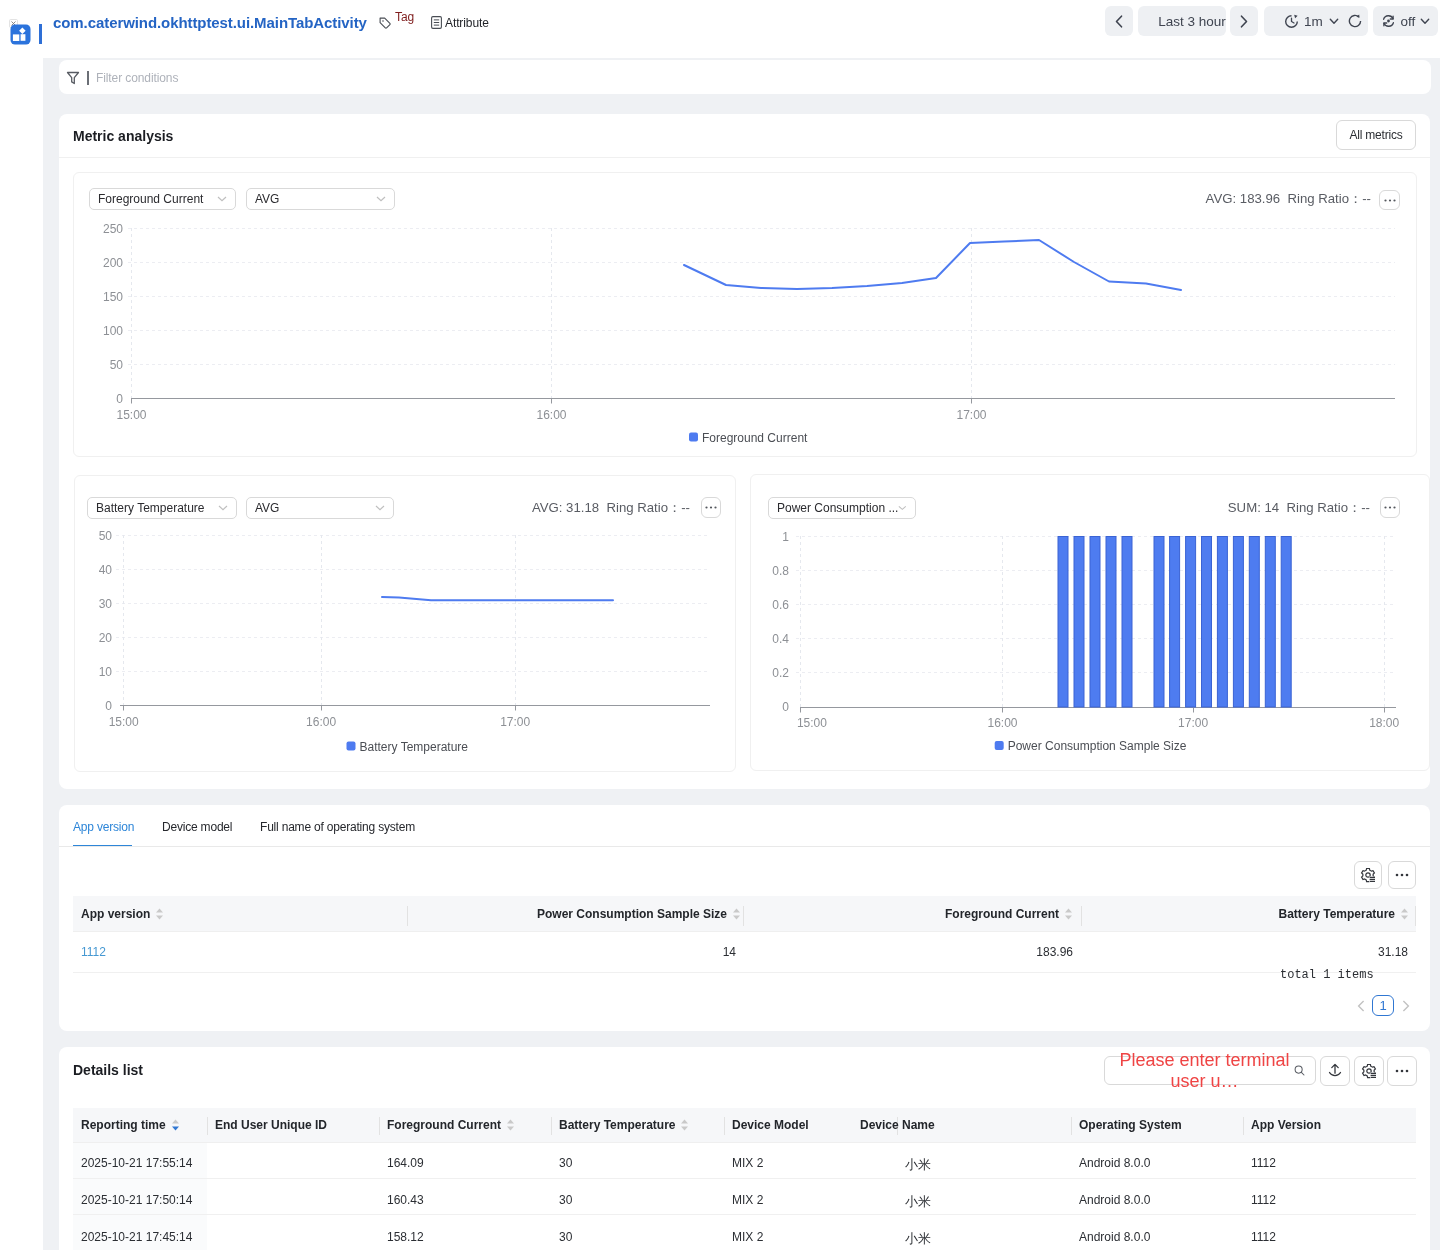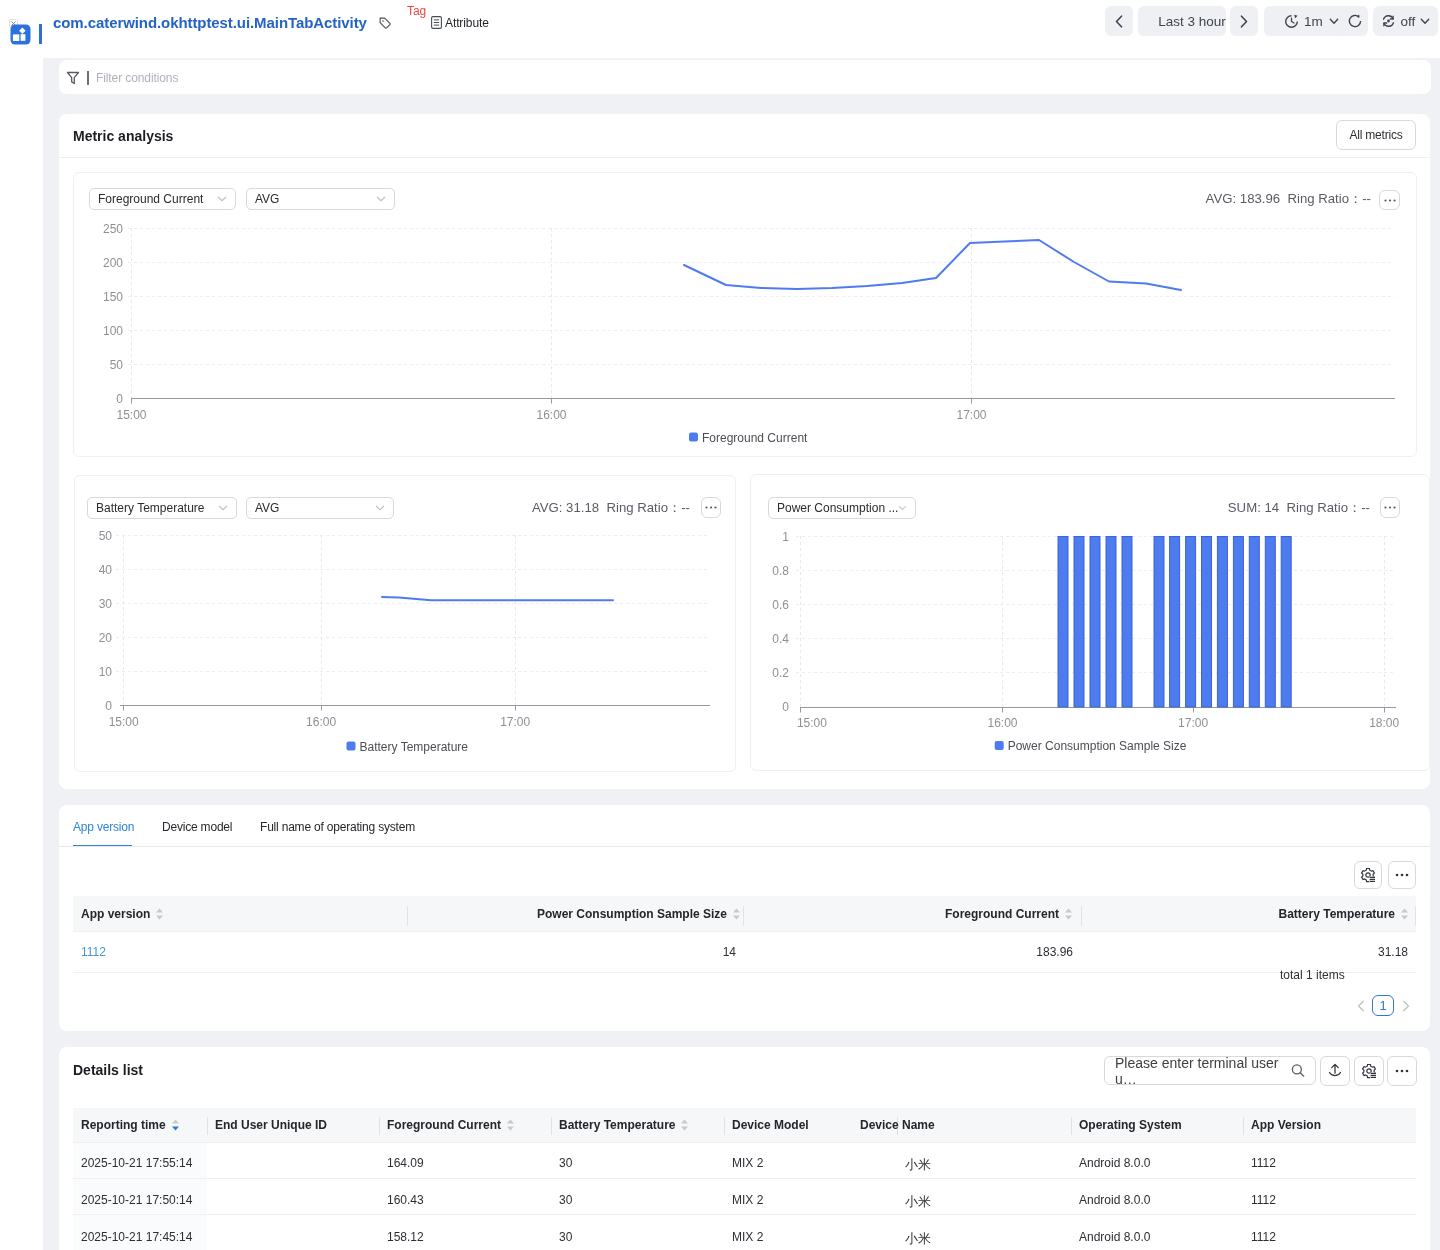--- a/index.html
+++ b/index.html
@@ -36,21 +36,21 @@
 <rect x="2.9" y="10.4" width="6.4" height="6.6" fill="#fff"></rect>
 <rect x="10.6" y="10.2" width="4.8" height="6.6" fill="#fff"></rect>
 <rect x="10.1" y="4.5" width="4.6" height="4.6" fill="#fff" transform="rotate(45 12.4 6.8)"></rect>
 </svg>
 <div class="abs" style="left:39px;top:24px;width:3px;height:20px;background:#2e6fd6;"></div>
 <div class="abs" style="left:53px;top:14px;font-size:15px;letter-spacing:-0.08px;font-weight:700;color:#2464c4;">com.caterwind.okhttptest.ui.MainTabActivity</div>
 <svg class="abs" style="left:379px;top:16.5px;" width="12" height="12" viewBox="0 0 12 12">
 <path d="M1.1 1.1 h4.6 l5.2 5.2 a0.9 0.9 0 0 1 0 1.3 l-3.3 3.3 a0.9 0.9 0 0 1 -1.3 0 L1.1 5.7 z" fill="none" stroke="#494d54" stroke-width="1.1" stroke-linejoin="round"></path>
 <circle cx="4" cy="4" r="0.8" fill="#494d54"></circle>
 </svg>
-<div class="abs" style="left:395px;top:4px;font-size:12px;letter-spacing:-0.1px;color:#ef4444;margin-left:12px;">Tag</div>
+<div class="abs" style="left:395px;top:10px;font-size:12px;letter-spacing:-0.1px;color:#7f1d1d;">Tag</div>
 <svg class="abs" style="left:431px;top:16px;" width="11" height="13" viewBox="0 0 11 13">
 <rect x="0.6" y="0.6" width="9.8" height="11.8" rx="1.3" fill="none" stroke="#494d54" stroke-width="1.1"></rect>
 <path d="M2.8 3.9 h5.4 M2.8 6.5 h5.4 M2.8 9.1 h5.4" stroke="#494d54" stroke-width="1"></path>
 </svg>
 <div class="abs" style="left:445px;top:16px;font-size:12px;letter-spacing:-0.1px;color:#1f2126;">Attribute</div>
 
 <div class="ghbtn" style="left:1105px;width:28px;">
 <svg width="8" height="13" viewBox="0 0 8 13">
       <path d="M6.5 1.2 L1.5 6.5 L6.5 11.8" fill="none" stroke="#3f4450" stroke-width="1.6" stroke-linecap="round" stroke-linejoin="round"></path>
     </svg>
@@ -322,33 +322,33 @@
 <div class="thc" style="left:1081px;top:907px;width:328px;display:flex;align-items:center;justify-content:flex-end;">Battery Temperature
 <svg width="9" height="12" viewBox="0 0 9 12" style="margin-left:5px;">
       <path d="M4.5 0.4 L8 4.4 H1 Z" fill="#c9c9c9"></path>
       <path d="M1 7.6 H8 L4.5 11.6 Z" fill="#c9c9c9"></path>
     </svg></div>
 <div class="tdc" style="left:81px;top:945px;color:#4598d2;">1112</div>
 <div class="tdc" style="left:407px;top:945px;width:329px;text-align:right;">14</div>
 <div class="tdc" style="left:743px;top:945px;width:330px;text-align:right;">183.96</div>
 <div class="tdc" style="left:1081px;top:945px;width:327px;text-align:right;">31.18</div>
 <div class="abs" style="left:73px;top:972px;width:1343px;height:1px;background:#f0f0f0;"></div>
-<div class="abs" style="left:1280px;top:968px;font-size:12px;color:#2b2e33;">total 1 items</div>
+<div class="abs" style="left:1280px;top:968px;font-size:12px;color:#2b2e33;font-family:Liberation Mono, monospace;">total 1 items</div>
 <svg class="abs" style="left:1357px;top:1000px;" width="8" height="12" viewBox="0 0 8 12">
     <path d="M6.6 1 L1.6 6 L6.6 11" fill="none" stroke="#c2c2c2" stroke-width="1.4"></path>
   </svg>
 <div class="abs" style="left:1372px;top:995px;width:22px;height:21px;border:1px solid #3077d2;border-radius:6px;color:#3077d2;font-size:13px;display:flex;align-items:center;justify-content:center;">1</div>
 <svg class="abs" style="left:1402px;top:1000px;" width="8" height="12" viewBox="0 0 8 12">
     <path d="M1.4 1 L6.4 6 L1.4 11" fill="none" stroke="#c2c2c2" stroke-width="1.4"></path>
   </svg>
 
 <div class="card" style="left:59px;top:1047px;width:1371px;height:220px;"></div>
 <div class="abs" style="left:73px;top:1062px;font-size:14px;font-weight:700;color:#1b1d22;">Details list</div>
 <div class="abs" style="left:1104px;top:1056px;width:212px;height:29px;border:1px solid #d9d9d9;border-radius:6px;background:#fff;display:flex;align-items:center;padding:0 10px;">
-<span style="font-size:14px;color:#404040;">Please enter terminal user u…</span>
+<span style="font-size:18px;color:#ef4444;text-align:center;">Please enter terminal user u…</span>
 <svg style="margin-left:auto;" width="15" height="15" viewBox="0 0 15 15">
       <circle cx="6.3" cy="6.3" r="4.8" fill="none" stroke="#585c63" stroke-width="1.4"></circle>
       <line x1="10" y1="10" x2="13.6" y2="13.6" stroke="#585c63" stroke-width="1.4" stroke-linecap="round"></line>
     </svg>
 </div>
 <div class="icbtn" style="left:1320px;top:1056px;width:30px;height:30px;">
 <svg width="16" height="16" viewBox="0 0 16 16" fill="none" stroke="#33363c" stroke-width="1.3">
 <path d="M8 10.2 V1.6 M4.8 4.6 L8 1.4 L11.2 4.6" stroke-linecap="round" stroke-linejoin="round"></path>
 <path d="M2.5 9.5 a6.5 6.5 0 0 0 11 0" stroke-linecap="round"></path>
 </svg>

